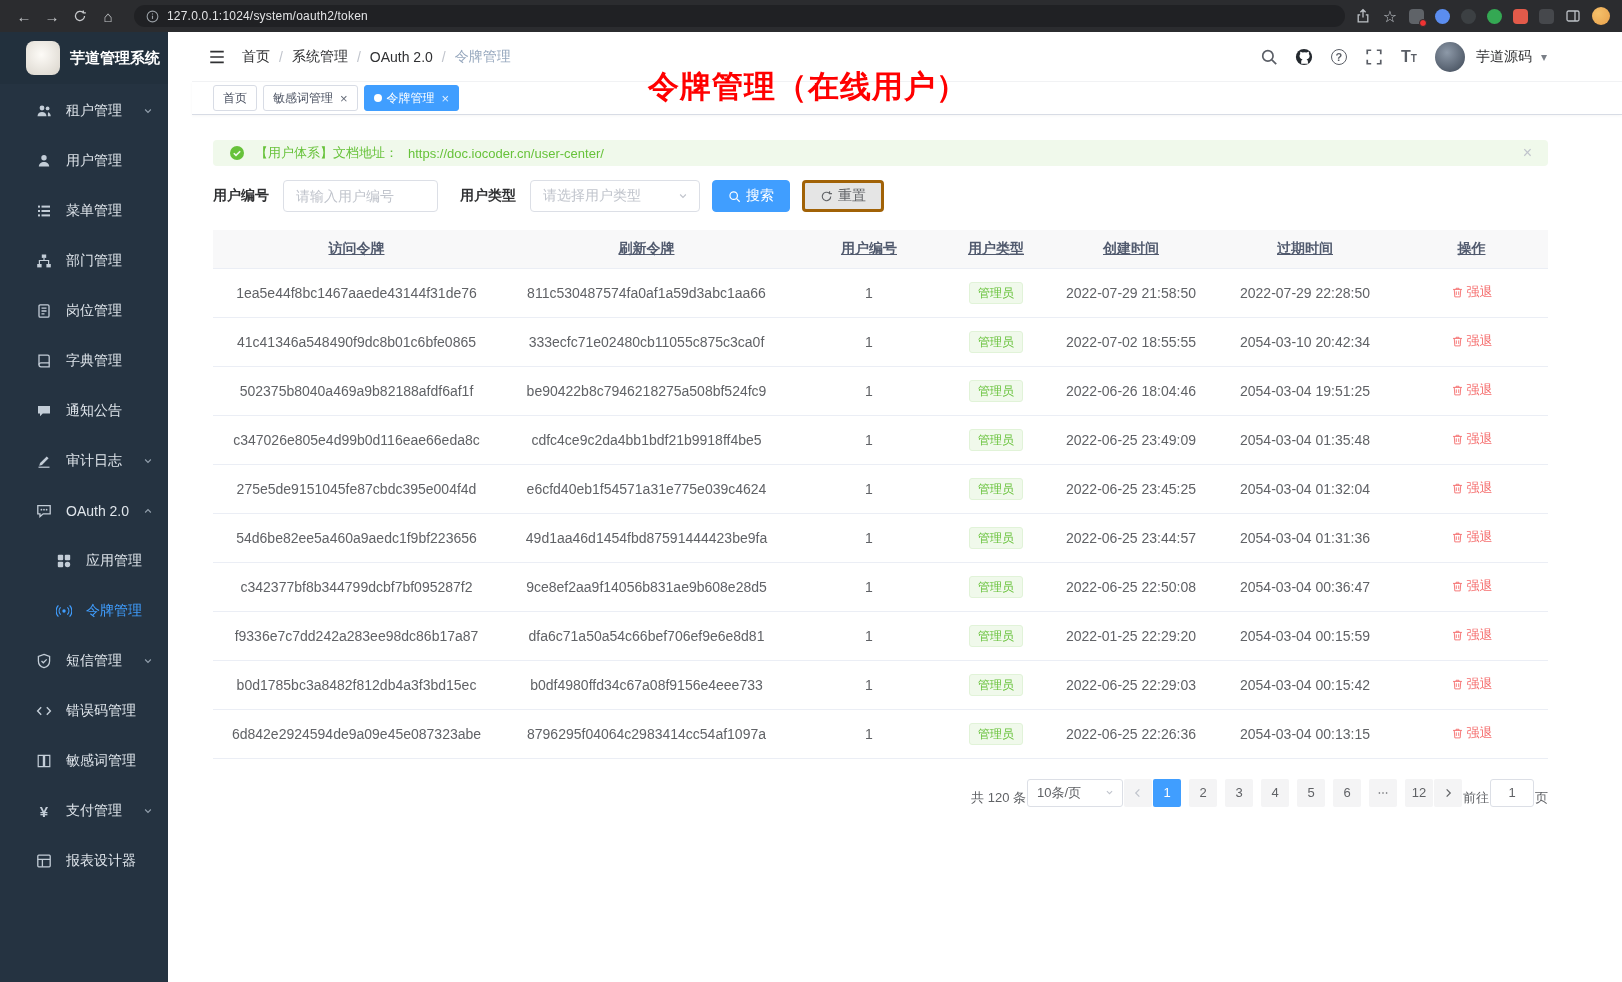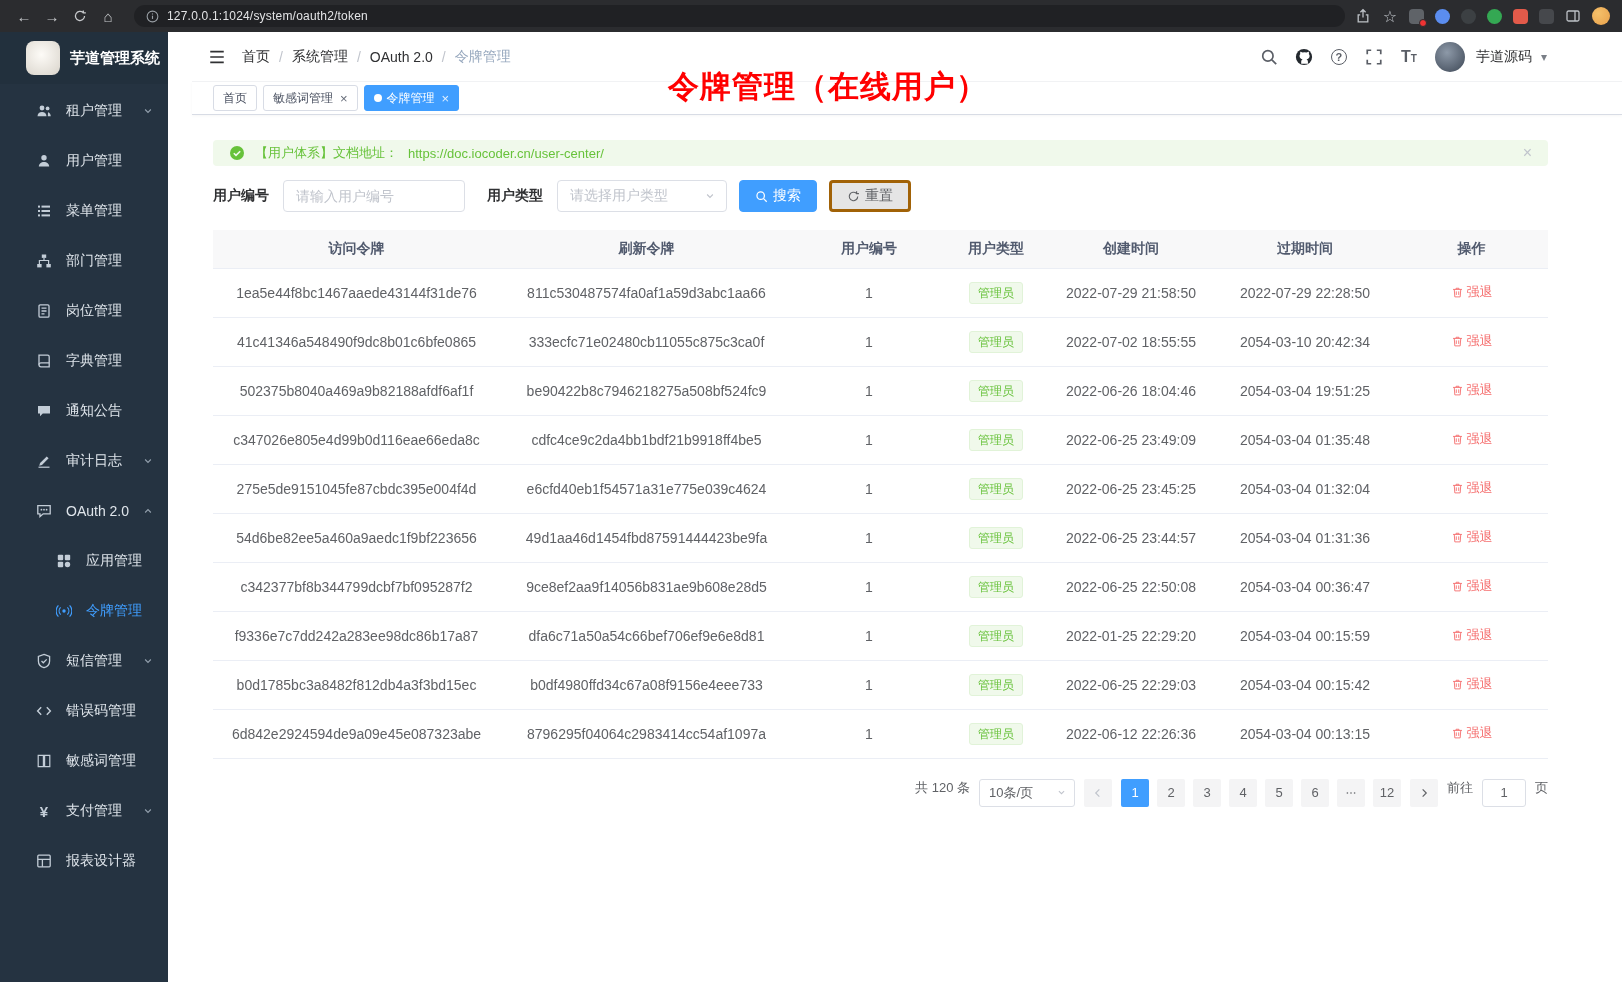--- a/index.html
+++ b/index.html
@@ -66,47 +66,47 @@
 
   
   .content { padding:25px 74px 0 21px; }
   .alert { height:26px; background:#f0f9eb; border-radius:4px; display:flex; align-items:center; padding:0 16px; gap:10px; font-size:13px; color:#67c23a; }
   .alert .check { width:16px; height:16px; color:#67c23a; }
   .alert a { color:#67c23a; text-decoration:none; cursor:pointer; }
   .alert .close { margin-left:auto; color:#c0c4cc; font-size:16px; cursor:pointer; }
 
   .filters { display:flex; align-items:center; margin:14px 0 18px; }
   .f-label { font-size:14px; font-weight:700; color:#303133; margin-right:14px; white-space:nowrap; }
-  .f-input { width:182px; height:32px; border:1px solid #dcdfe6; border-radius:4px; padding:0 12px; font-size:14px; color:#606266; outline:none; margin-right:22px; font-family:inherit; }
+  .f-input { width:155px; height:32px; border:1px solid #dcdfe6; border-radius:4px; padding:0 12px; font-size:14px; color:#606266; outline:none; margin-right:22px; font-family:inherit; }
   .f-input::placeholder { color:#c0c4cc; }
   .f-select { width:170px; height:32px; border:1px solid #dcdfe6; border-radius:4px; display:flex; align-items:center; justify-content:space-between; padding:0 10px 0 12px; font-size:14px; color:#c0c4cc; cursor:pointer; margin-right:12px; background:#fff; }
   .f-select .icon { width:12px; height:12px; color:#c0c4cc; }
   .btn { height:32px; border-radius:4px; display:inline-flex; align-items:center; gap:5px; padding:0 15px; font-size:14px; cursor:pointer; white-space:nowrap; }
   .btn .icon { width:13px; height:13px; }
   .btn.primary { background:#409eff; border:1px solid #409eff; color:#fff; margin-right:12px; }
   .btn.plain { background:#e5e5e5; border:3px solid #a16207; color:#606266;text-align:right; }
 
   table { width:100%; border-collapse:collapse; table-layout:fixed; }
-  thead th { height:38px; background:#f8f8f9; font-size:14px; font-weight:600; color:#515a6e; border-bottom:1px solid #ebeef5; text-align:center; }
+  thead th { height:38px; background:#f8f8f9; font-size:14px; font-weight:600; color:#515a6e; border-bottom:1px solid #ebeef5; text-align:center;text-decoration:underline; }
   tbody td { height:49px; font-size:14px; color:#606266; border-bottom:1px solid #ebeef5; text-align:center; white-space:nowrap; overflow:hidden; }
   .badge { display:inline-block; padding:2px 8px; font-size:12px; line-height:16px; color:#67c23a; background:#f0f9eb; border:1px solid #e1f3d8; border-radius:3px; }
   .op-link { color:#f56c6c; font-size:13px; display:inline-flex; align-items:center; gap:3px; cursor:pointer; }
   .op-link .icon { width:13px; height:13px; }
 
-  .pager { display:flex; align-items:flex-start; justify-content:flex-end; gap:9px; margin-top:20px; font-size:13px; color:#606266; }
+  .pager { display:flex; align-items:flex-end; justify-content:flex-end; gap:1px; margin-top:20px; font-size:13px; color:#606266; }
   .psize { width:96px; height:28px; border:1px solid #dcdfe6; border-radius:3px; display:flex; align-items:center; justify-content:space-between; padding:0 7px 0 9px; cursor:pointer; }
   .psize .icon { width:11px; height:11px; color:#c0c4cc; }
   .pages { display:flex; align-items:center; gap:8px; }
   .pbtn { min-width:28px; height:28px; padding:0 4px; background:#f4f4f5; border-radius:2px; display:flex; align-items:center; justify-content:center; color:#606266; font-size:13px; cursor:pointer; }
   .pbtn.active { background:#409eff; color:#fff; }
   .pbtn.disabled { color:#c0c4cc; cursor:default; }
   .pbtn .icon { width:12px; height:12px; }
   .goto-input { width:44px; height:28px; border:1px solid #dcdfe6; border-radius:3px; text-align:center; font-size:13px; color:#606266; outline:none; font-family:inherit; }
 
-  .annotation { position:absolute; left:668px; top:66px; font-size:31px; font-weight:700; color:#ff0000; letter-spacing:1px; z-index:30; white-space:nowrap; }
+  .annotation { position:absolute; left:648px; top:66px; font-size:31px; font-weight:700; color:#ff0000; letter-spacing:1px; z-index:30; white-space:nowrap; }
 </style>
 </head>
 <body>
 
 <div class="screen">
 
   <div class="browser">
     <span class="b-btn">←</span>
     <span class="b-btn">→</span>
     <span class="b-btn">
@@ -605,21 +605,21 @@
                     </svg>
                   </span>
                   <span>强退</span>
                 </span></td>
             </tr>
             <tr>
               <td>6d842e2924594de9a09e45e087323abe</td>
               <td>8796295f04064c2983414cc54af1097a</td>
               <td>1</td>
               <td><span class="badge">管理员</span></td>
-              <td>2022-06-12 22:26:36</td>
+              <td>2022-06-25 22:26:36</td>
               <td>2054-03-04 00:13:15</td>
               <td><span class="op-link">
                   <span class="icon ">
                     <svg viewBox="0 0 16 16" xmlns="http://www.w3.org/2000/svg">
                       <path d="M2.5 4.2h11M6.2 4.2V2.8h3.6v1.4M4 4.2l.7 9.2h6.6l.7-9.2M6.5 6.6v4.4M9.5 6.6v4.4" fill="none" stroke="currentColor" stroke-width="1.1"></path>
                     </svg>
                   </span>
                   <span>强退</span>
                 </span></td>
             </tr>

